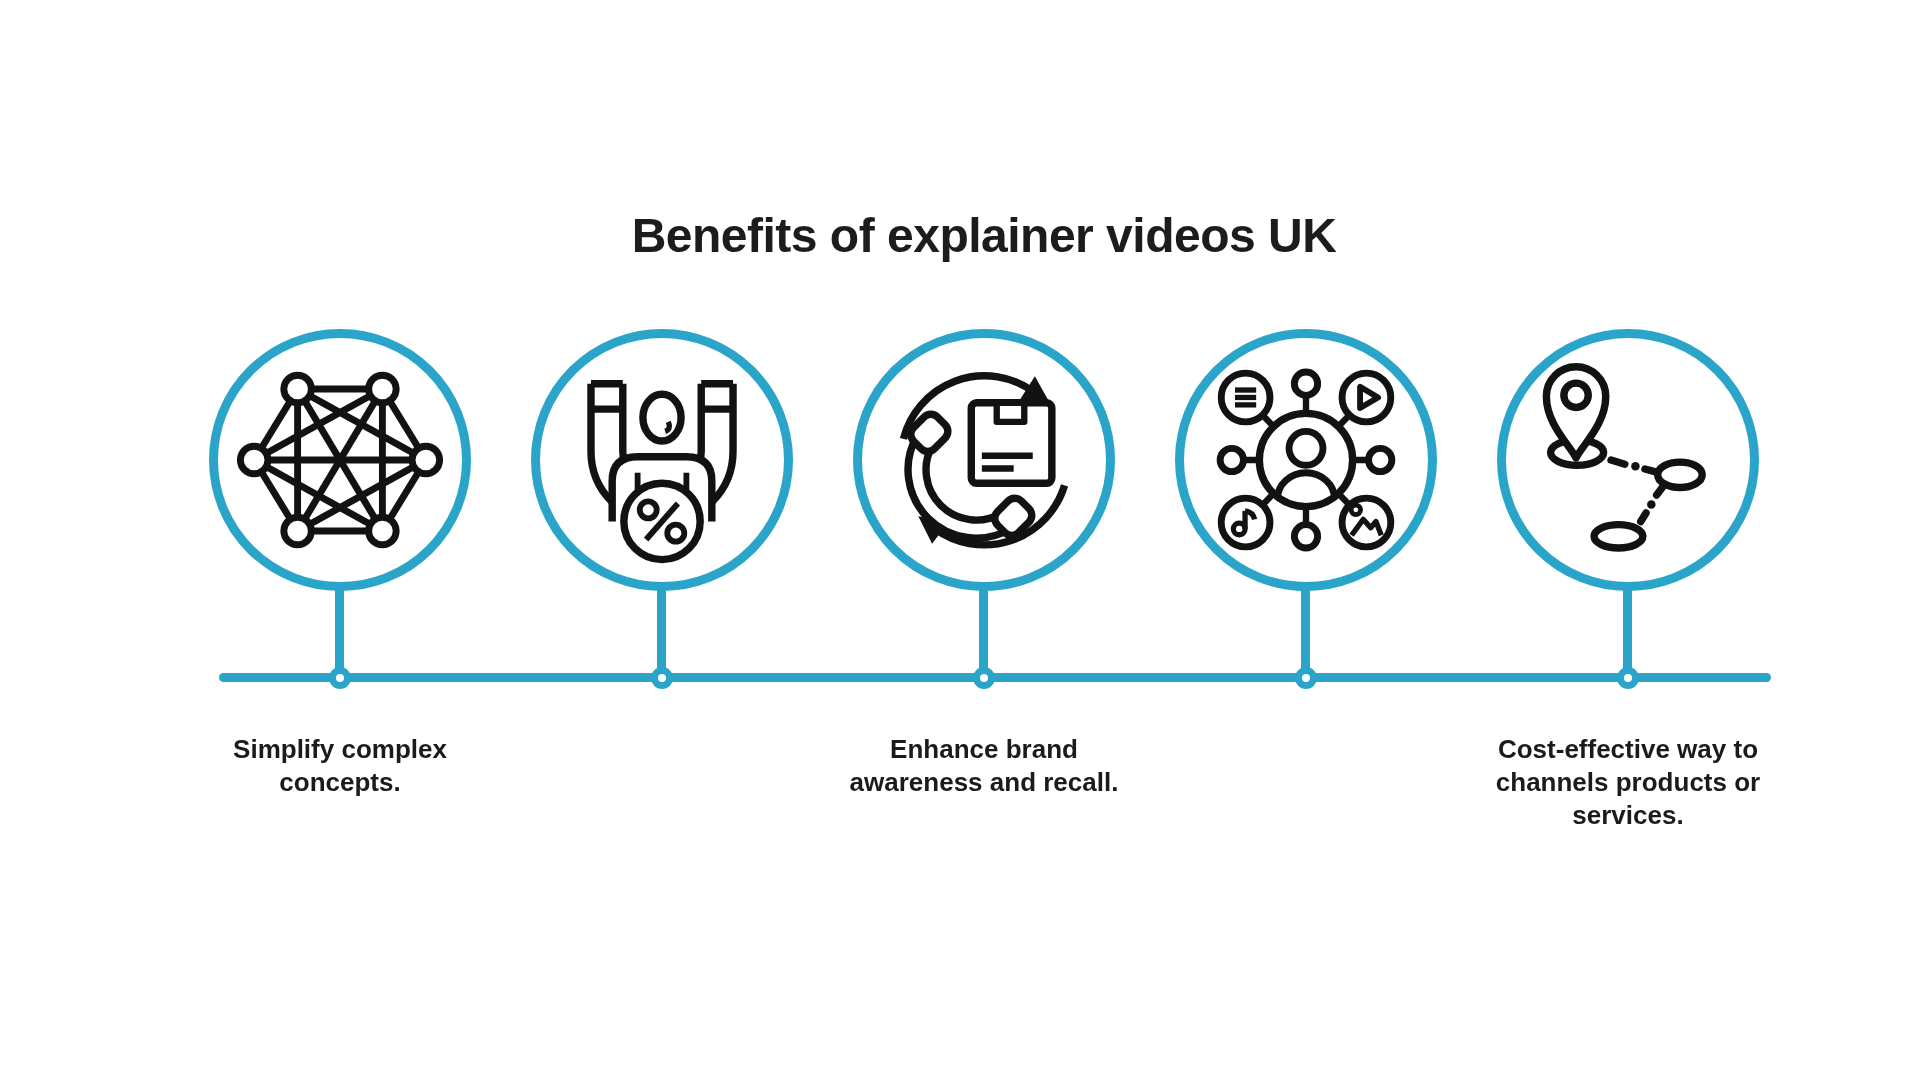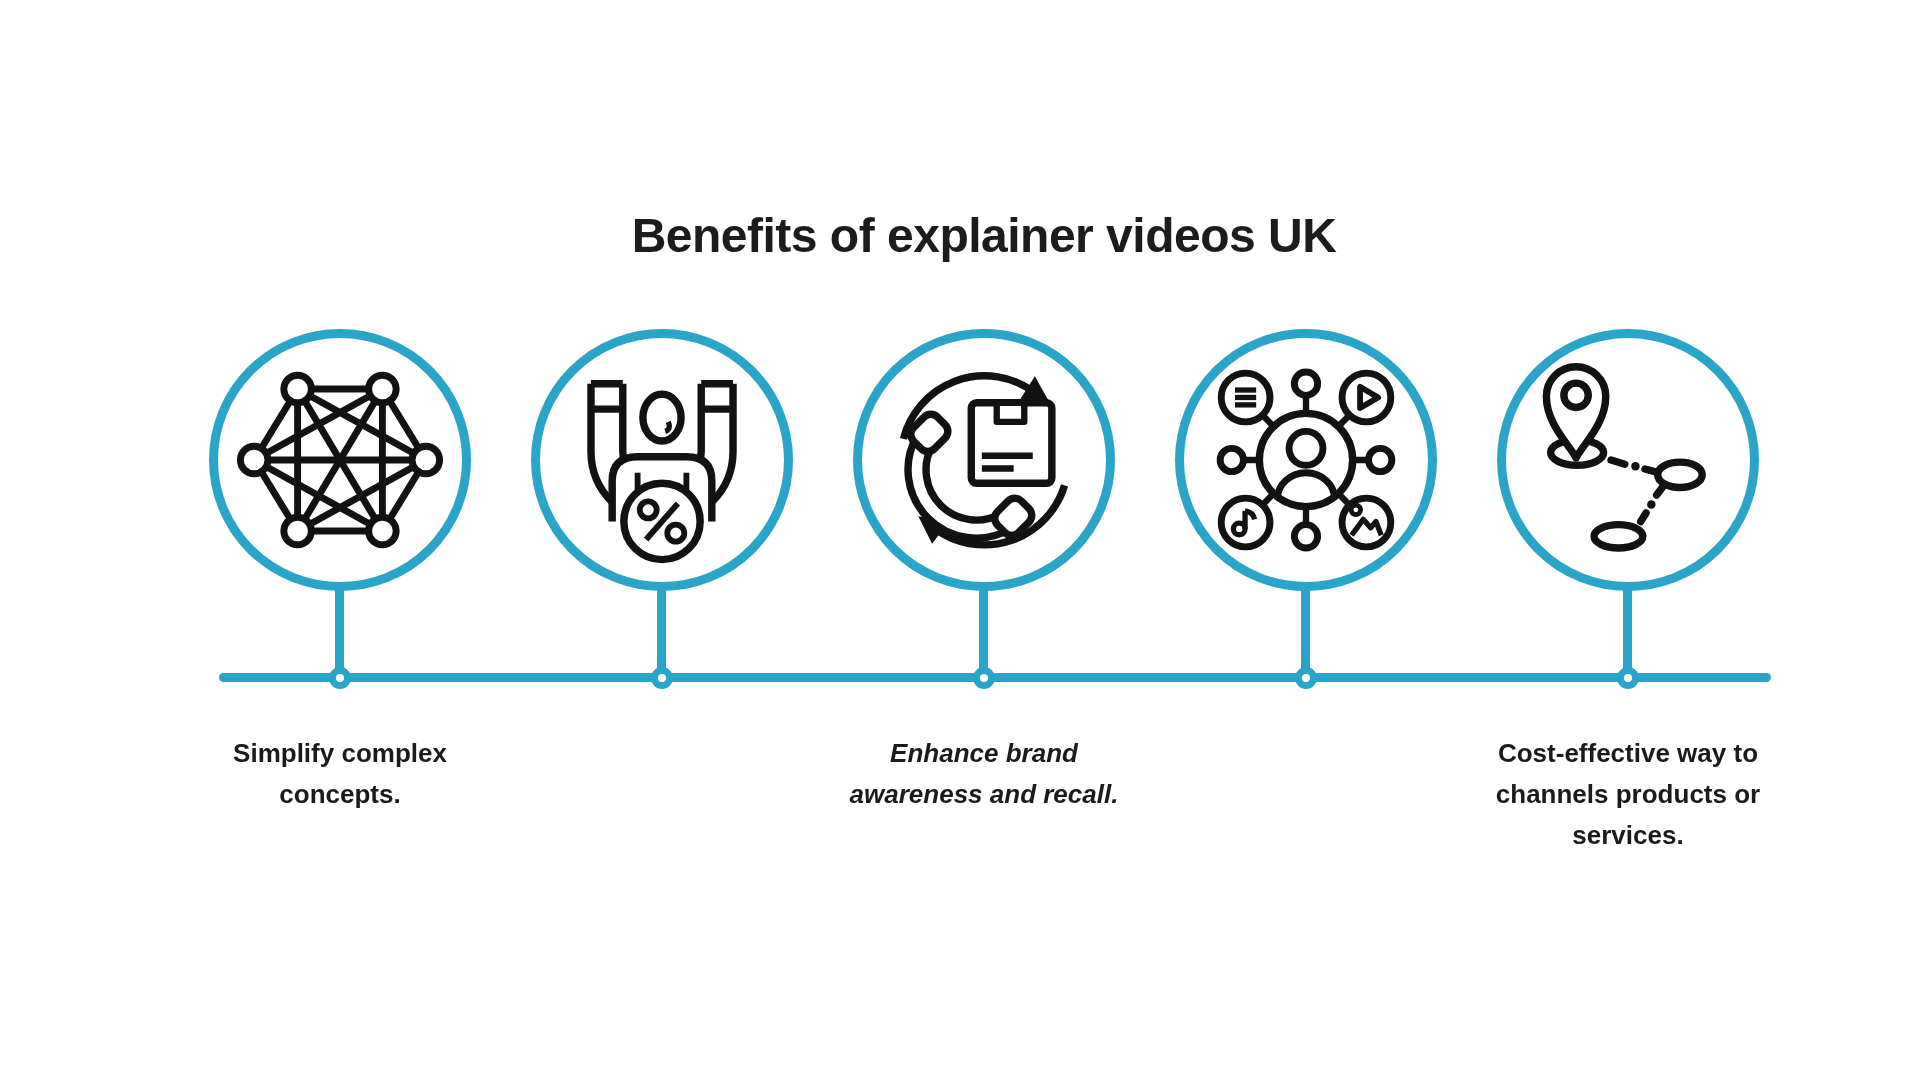--- a/index.html
+++ b/index.html
@@ -10,22 +10,22 @@
   .timeline{position:absolute;left:195px;top:673px;width:1552px;height:9px;background:#2aa4c9;border-radius:5px;}
   .item{position:absolute;top:0;width:322px;height:1080px;}
   .ring{position:absolute;left:30px;top:329px;width:262px;height:262px;border:9px solid #2aa4c9;
         border-radius:50%;box-sizing:border-box;background:#ffffff;
         display:flex;align-items:center;justify-content:center;}
   .ring svg{width:212px;height:212px;display:block;}
   .stem{position:absolute;left:156px;top:589px;width:9px;height:86px;background:#2aa4c9;}
   .node{position:absolute;left:150px;top:667px;width:22px;height:22px;border:7px solid #2aa4c9;
         border-radius:50%;background:#ffffff;box-sizing:border-box;}
   .caption{position:absolute;left:0;top:733px;width:322px;text-align:center;
-           font-size:26px;line-height:41px;font-weight:700;white-space:pre-line;color:#1b1b1b;}
-  .i1{left:155px;} .i2{left:477px;} .i3{left:799px;font-style:italic;} .i4{left:1121px;} .i5{left:1443px;}
+           font-size:26px;line-height:33px;font-weight:700;white-space:pre-line;color:#1b1b1b;}
+  .i1{left:155px;} .i2{left:477px;} .i3{left:799px;} .i4{left:1121px;} .i5{left:1443px;}
 </style>
 </head>
 <body>
 
 <div class="canvas">
 
   <h1 class="title">Benefits of explainer videos UK</h1>
 
   <div class="timeline"></div>
 

